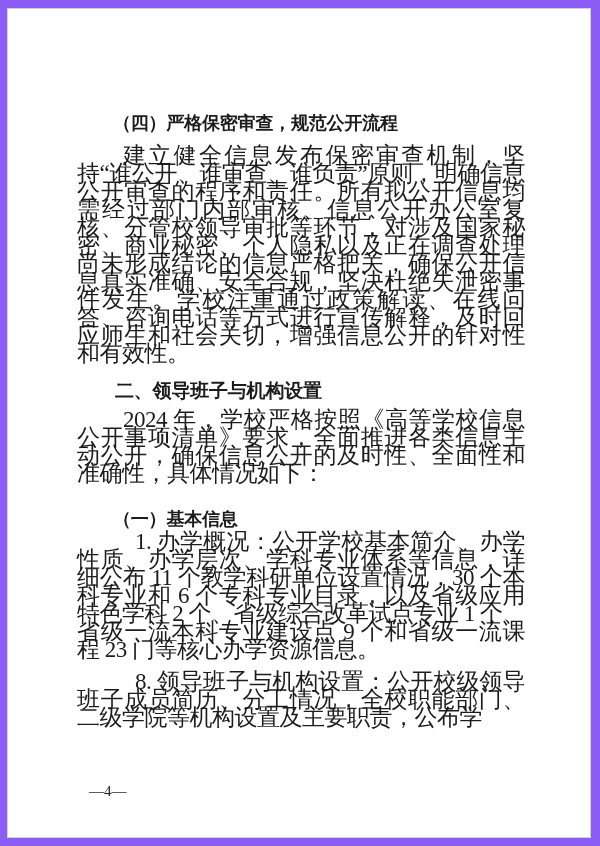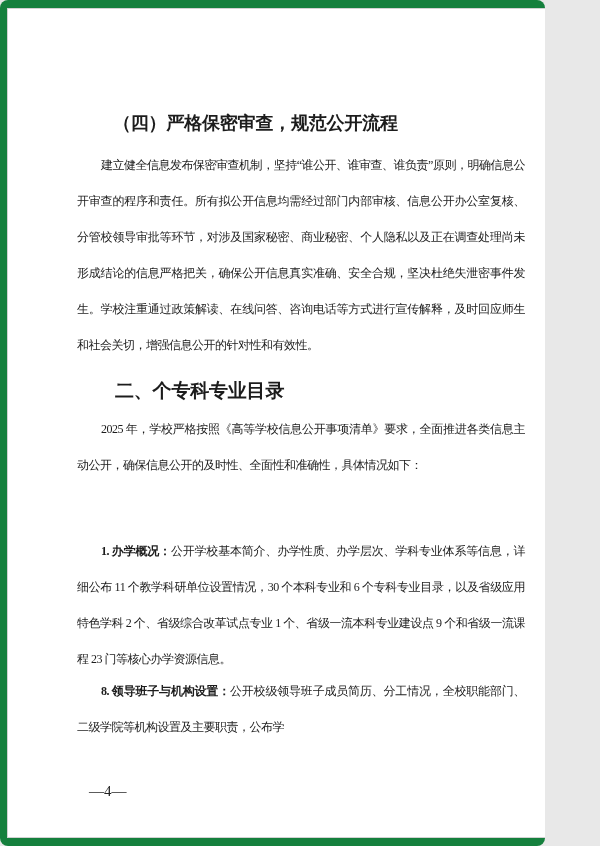--- a/index.html
+++ b/index.html
@@ -1,88 +1,88 @@
 <!DOCTYPE html>
 <html><head>
 <meta charset="utf-8">
 <style>
   html, body { margin: 0; padding: 0; background: #e8e8e8; }
   .viewport {
     position: relative;
-    width: 545px;
+    width: 600px;
     height: 846px;
-    background: #15803d;
+    background: #8b5cf6;
     overflow: hidden;
     font-family: "Liberation Serif", serif;
     color: #1c1c1c;
-    border-radius: 8px;
   }
   .page {
     position: absolute;
     left: 7px;
     top: 8px;
     width: 584px;
     height: 830px;
     background: #ffffff;
     border: 1px solid #d2d2d2;
     box-sizing: border-box;
   }
   .blk {
     position: absolute;
     left: 69px;
     width: 448px;
   }
   .body-para {
-    font-size: 12px;
-    line-height: 36px;
+    font-size: 23px;
+    line-height: 18px;
     letter-spacing: -0.5px;
     text-align: justify;
     text-indent: 2em;
     word-break: break-all;
   }
   .h-bold-kai {
     font-size: 18px;
     line-height: 28px;
     font-weight: bold;
     text-indent: 2em;
     letter-spacing: -0.2px;
   }
   .h-hei {
     font-size: 19px;
     line-height: 30px;
     font-weight: bold;
     font-family: "Liberation Sans", sans-serif;
     text-indent: 2em;
     letter-spacing: -0.2px;
   }
-  .lead-bold { font-weight: bold; }
+  .lead-bold { font-weight: normal; margin-left: 12px; }
   .page-number {
     position: absolute;
     left: 81px;
     top: 772px;
     font-size: 15px;
     line-height: 20px;
     letter-spacing: 0;
     color: #222222;
   }
 </style>
 </head>
 <body>
 
 <div class="viewport">
   <div class="page">
 
     <div class="blk h-bold-kai" style="top:100px;">（四）严格保密审查，规范公开流程</div>
 
     <div class="blk body-para" style="top:138px;">建立健全信息发布保密审查机制，坚持“谁公开、谁审查、谁负责”原则，明确信息公开审查的程序和责任。所有拟公开信息均需经过部门内部审核、信息公开办公室复核、分管校领导审批等环节，对涉及国家秘密、商业秘密、个人隐私以及正在调查处理尚未形成结论的信息严格把关，确保公开信息真实准确、安全合规，坚决杜绝失泄密事件发生。学校注重通过政策解读、在线问答、咨询电话等方式进行宣传解释，及时回应师生和社会关切，增强信息公开的针对性和有效性。</div>
 
-    <div class="blk h-hei" style="top:367px;">二、个专科专业目录</div>
+    <div class="blk h-hei" style="top:367px;">二、领导班子与机构设置</div>
 
-    <div class="blk body-para" style="top:402px;">2025 年，学校严格按照《高等学校信息公开事项清单》要求，全面推进各类信息主动公开，确保信息公开的及时性、全面性和准确性，具体情况如下：</div>
+    <div class="blk body-para" style="top:402px;">2024 年，学校严格按照《高等学校信息公开事项清单》要求，全面推进各类信息主动公开，确保信息公开的及时性、全面性和准确性，具体情况如下：</div>
 
+    <div class="blk h-bold-kai" style="top:496px;">（一）基本信息</div>
 
     <div class="blk body-para" style="top:524px;"><span class="lead-bold">1. 办学概况：</span><span>公开学校基本简介、办学性质、办学层次、学科专业体系等信息，详细公布 11 个教学科研单位设置情况，30 个本科专业和 6 个专科专业目录，以及省级应用特色学科 2 个、省级综合改革试点专业 1 个、省级一流本科专业建设点 9 个和省级一流课程 23 门等核心办学资源信息。</span></div>
 
     <div class="blk body-para" style="top:664px;"><span class="lead-bold">8. 领导班子与机构设置：</span><span>公开校级领导班子成员简历、分工情况，全校职能部门、二级学院等机构设置及主要职责，公布学</span></div>
 
     <div class="page-number">—4—</div>
 
   </div>
 </div>
 

